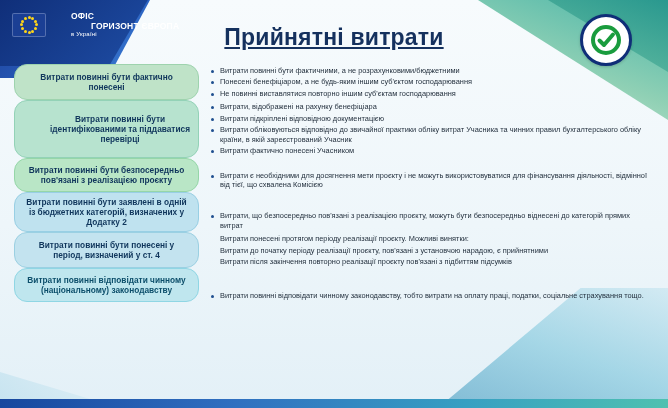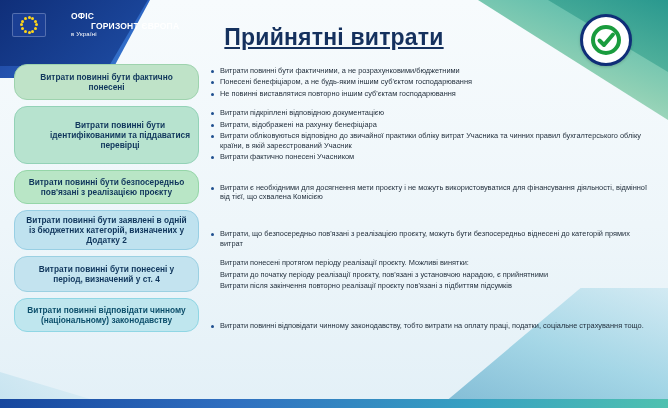--- a/index.html
+++ b/index.html
@@ -79,21 +79,21 @@
   }
   .badge svg{display:block;}
 
   .title{
     position:absolute;left:0;right:0;top:24px;text-align:center;
     font-size:23px;font-weight:bold;color:#15315e;letter-spacing:.2px;text-decoration:underline;
   }
 
   .rows{
     position:absolute;left:14px;top:64px;right:10px;
-    display:flex;flex-direction:column;gap:6px;
+    display:flex;flex-direction:column;
   }
   .row{display:flex;align-items:stretch;gap:8px;}
   .pill{
     width:185px;min-height:34px;border-radius:13px;
     display:flex;align-items:center;justify-content:center;text-align:center;
     padding:4px 8px;box-sizing:border-box;
     font-size:8.3px;font-weight:bold;color:#10365c;line-height:1.22;
   }
   .pill.p1{background:#bfe3c8;border:1px solid #9ed3ae;}
   .pill.p2{background:#b7e3cf;border:1px solid #93d2b7;padding-left:35px;}
@@ -166,22 +166,22 @@
       <div class="desc">
         <div class="bullet">Витрати повинні бути фактичними, а не розрахунковими/бюджетними</div>
         <div class="bullet">Понесені бенефіціаром, а не будь-яким іншим суб'єктом господарювання</div>
         <div class="bullet">Не повинні виставлятися повторно іншим суб'єктам господарювання</div>
       </div>
     </div>
 
     <div class="row">
       <div class="pill p2">Витрати повинні бути ідентифікованими та піддаватися перевірці</div>
       <div class="desc">
+        <div class="bullet">Витрати, відображені на рахунку бенефіціара</div>
         <div class="bullet">Витрати підкріплені відповідною документацією</div>
-        <div class="bullet">Витрати, відображені на рахунку бенефіціара</div>
         <div class="bullet">Витрати обліковуються відповідно до звичайної практики обліку витрат Учасника та чинних правил бухгалтерського обліку країни, в якій зареєстрований Учасник</div>
         <div class="bullet">Витрати фактично понесені Учасником</div>
       </div>
     </div>
 
     <div class="row">
       <div class="pill p3">Витрати повинні бути безпосередньо пов'язані з реалізацією проєкту</div>
       <div class="desc">
         <div class="bullet">Витрати є необхідними для досягнення мети проєкту і не можуть використовуватися для фінансування діяльності, відмінної від тієї, що схвалена Комісією</div>
       </div>

